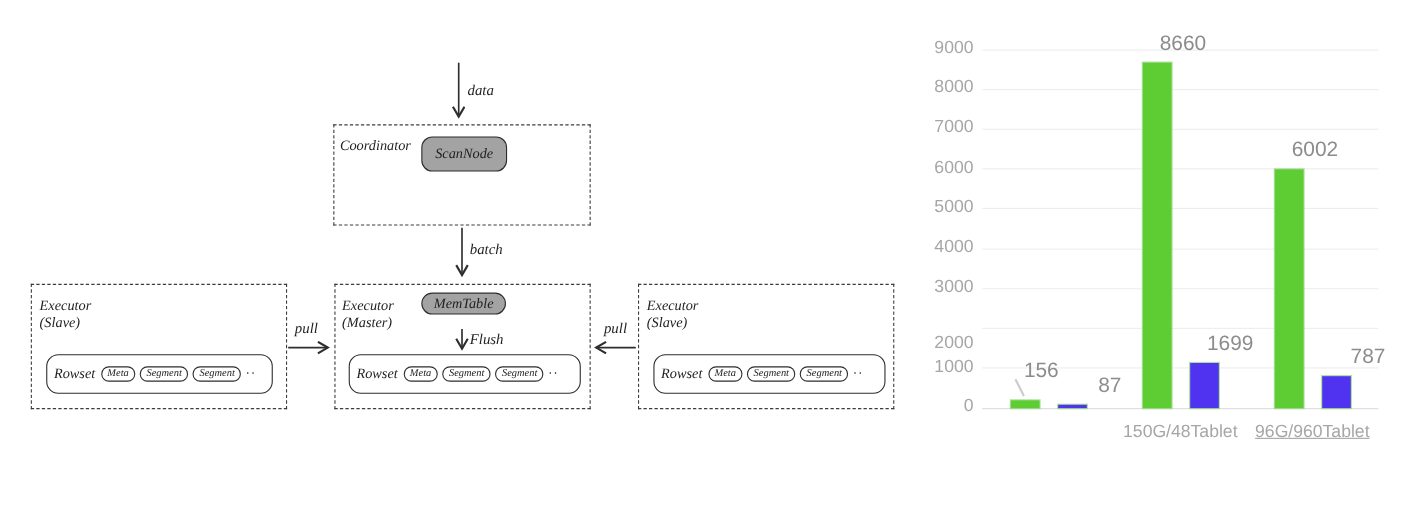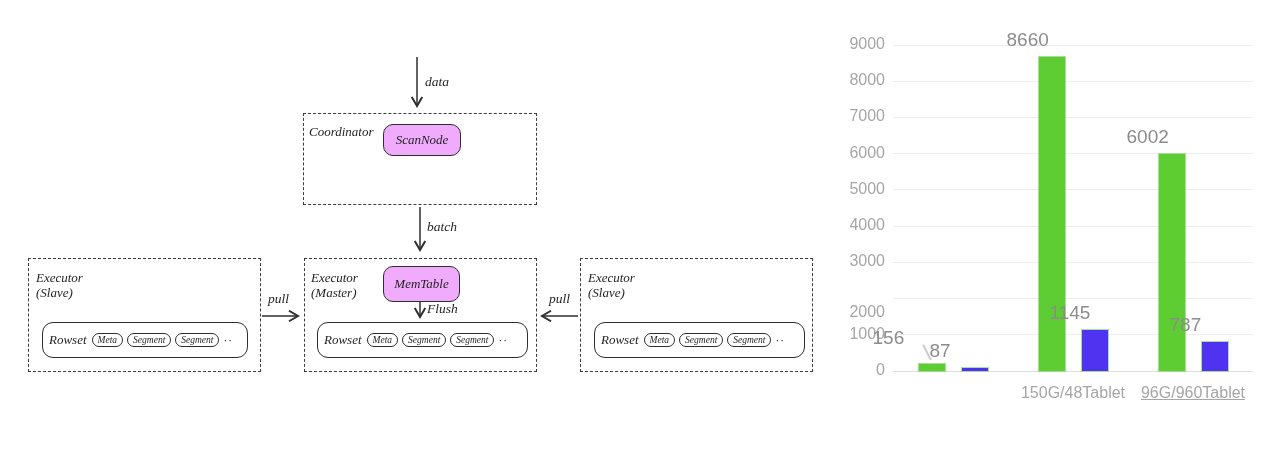--- a/index.html
+++ b/index.html
@@ -6,40 +6,40 @@
   .page{position:relative;width:1280px;height:460px;background:#ffffff;overflow:hidden;}
 
   
   .diagram{position:absolute;left:0;top:0;width:830px;height:460px;}
   .hand{font-family:"Liberation Serif",serif;font-style:italic;color:#1f1f1f;}
   .lbl{position:absolute;font-size:13.5px;white-space:nowrap;}
   .dashed-box{position:absolute;border:1.4px dashed #3c3c3c;box-sizing:border-box;}
   .box-title{position:absolute;font-size:13px;line-height:15px;white-space:nowrap;}
   .box-title span{display:block;}
   .node{position:absolute;border:1.4px solid #2d2d2d;border-radius:10px;display:flex;
-        align-items:center;justify-content:center;box-sizing:border-box;background:#f0abfc;
+        align-items:center;justify-content:center;box-sizing:border-box;background:#a3a3a3;
         font-size:13px;}
   .rowset{position:absolute;border:1.4px solid #2d2d2d;border-radius:11px;display:flex;
           align-items:center;gap:4px;padding:0 6px;box-sizing:border-box;background:#fff;}
   .rowset-label{font-size:13px;margin-right:1px;}
   .chip{border:1.2px solid #2d2d2d;border-radius:7px;padding:1px 5px;font-size:9.5px;
         white-space:nowrap;}
   .more-dots{font-size:11px;letter-spacing:1px;}
   svg.arrows{position:absolute;left:0;top:0;}
 
   
   .chart-panel{position:absolute;left:830px;top:0;width:450px;height:460px;
                font-family:"Liberation Sans",sans-serif;}
   .yaxis{position:absolute;left:0;top:45px;width:55px;height:326px;}
   .ytick{position:absolute;left:0;width:55px;text-align:right;font-size:16px;color:#a6a6a6;}
   .plot{position:absolute;left:63px;top:45px;width:360px;height:326px;}
   .gridline{position:absolute;left:0;width:100%;height:1px;background:#ededed;}
   .gridline.zero{background:#dcdcdc;}
   .bar{position:absolute;box-shadow:0 0 0 1px rgba(150,217,130,0.85);}
-  .value-label{position:absolute;width:90px;text-align:left;font-size:19px;color:#8c8c8c;}
+  .value-label{position:absolute;width:90px;text-align:right;font-size:19px;color:#8c8c8c;}
   .leader{position:absolute;width:1.5px;height:17px;background:#cccccc;transform:rotate(-27deg);}
   .xaxis{position:absolute;left:0;top:384px;width:450px;height:22px;}
   .xtick{position:absolute;width:160px;text-align:center;font-size:16px;color:#a6a6a6;white-space:nowrap;}
   .legend{position:absolute;left:63px;top:418px;width:360px;display:flex;
           justify-content:center;align-items:center;gap:70px;}
   .legend-item{display:flex;align-items:center;gap:8px;}
   .legend-swatch{width:12px;height:12px;}
   .legend-text{font-size:17px;}
 </style>
 </head>
@@ -72,21 +72,21 @@
     <span class="hand box-title" style="left:309px;top:124px">Coordinator</span>
     <div class="node hand" style="left:383px;top:124px;width:78px;height:32px">
       <span>ScanNode</span>
     </div>
 
     <div class="dashed-box" style="left:304px;top:258px;width:233px;height:114px"></div>
     <div class="hand box-title" style="left:311px;top:270px">
       <span>Executor</span>
       <span>(Master)</span>
     </div>
-    <div class="node hand" style="left:383px;top:266px;width:77px;height:36px">
+    <div class="node hand" style="left:383px;top:266px;width:77px;height:20px">
       <span>MemTable</span>
     </div>
     <div class="rowset" style="left:317px;top:322px;width:211px;height:36px">
       <span class="hand rowset-label">Rowset</span>
       <span class="chip hand">Meta</span>
       <span class="chip hand">Segment</span>
       <span class="chip hand">Segment</span>
       <span class="more-dots">··</span>
     </div>
 
@@ -142,21 +142,21 @@
         <div class="gridline" style="top: 35.7222px;"></div>
         <div class="gridline" style="top: -0.5px;"></div>
         <div class="bar" style="left: 25.5px; top: 318.828px; width: 26px; height: 7.172px; background: rgb(94, 204, 51);"></div>
         <div class="value-label" style="top: 281.828px; left: -20.5px;">156</div>
         <div class="leader" style="left: 32.5px; top: 298.828px;"></div>
         <div class="bar" style="left: 68.5px; top: 322.849px; width: 26px; height: 3.15133px; background: rgb(80, 51, 240);"></div>
         <div class="value-label" style="top: 294.849px; left: 36.5px;">87</div>
         <div class="bar" style="left: 145.5px; top: 12.3156px; width: 26px; height: 313.684px; background: rgb(94, 204, 51);"></div>
         <div class="value-label" style="top: -15.6844px; left: 113.5px;">8660</div>
         <div class="bar" style="left: 188.5px; top: 284.526px; width: 26px; height: 41.4744px; background: rgb(80, 51, 240);"></div>
-        <div class="value-label" style="top: 256.526px; left: 156.5px;">1145</div>
+        <div class="value-label" style="top: 256.526px; left: 156.5px;">1699</div>
         <div class="bar" style="left: 265.5px; top: 108.594px; width: 26px; height: 217.406px; background: rgb(94, 204, 51);"></div>
         <div class="value-label" style="top: 80.5942px; left: 233.5px;">6002</div>
         <div class="bar" style="left: 308.5px; top: 297.493px; width: 26px; height: 28.5069px; background: rgb(80, 51, 240);"></div>
         <div class="value-label" style="top: 269.493px; left: 276.5px;">787</div>
       </div>
     <div class="xaxis">
         <div class="xtick" style="left: 163px;">150G/48Tablet</div>
         <div class="xtick" style="left: 283px; text-decoration: underline;">96G/960Tablet</div>
       </div>
   </div>

